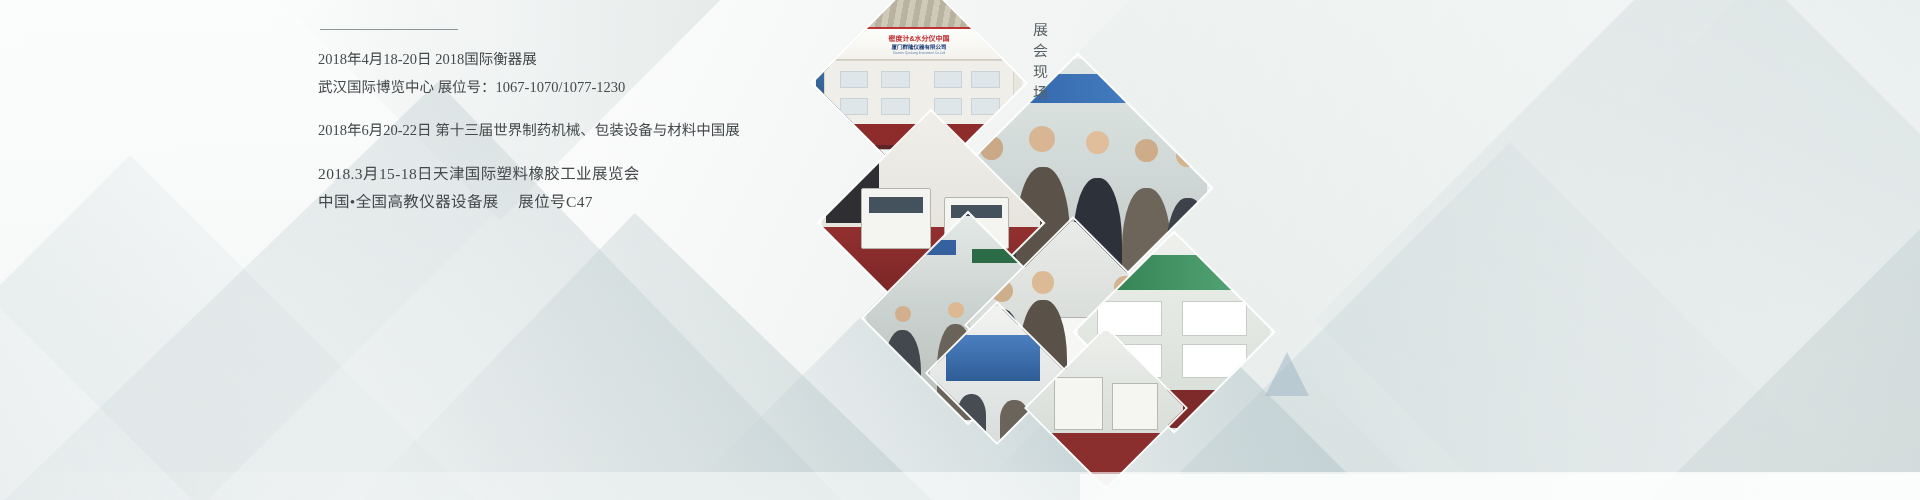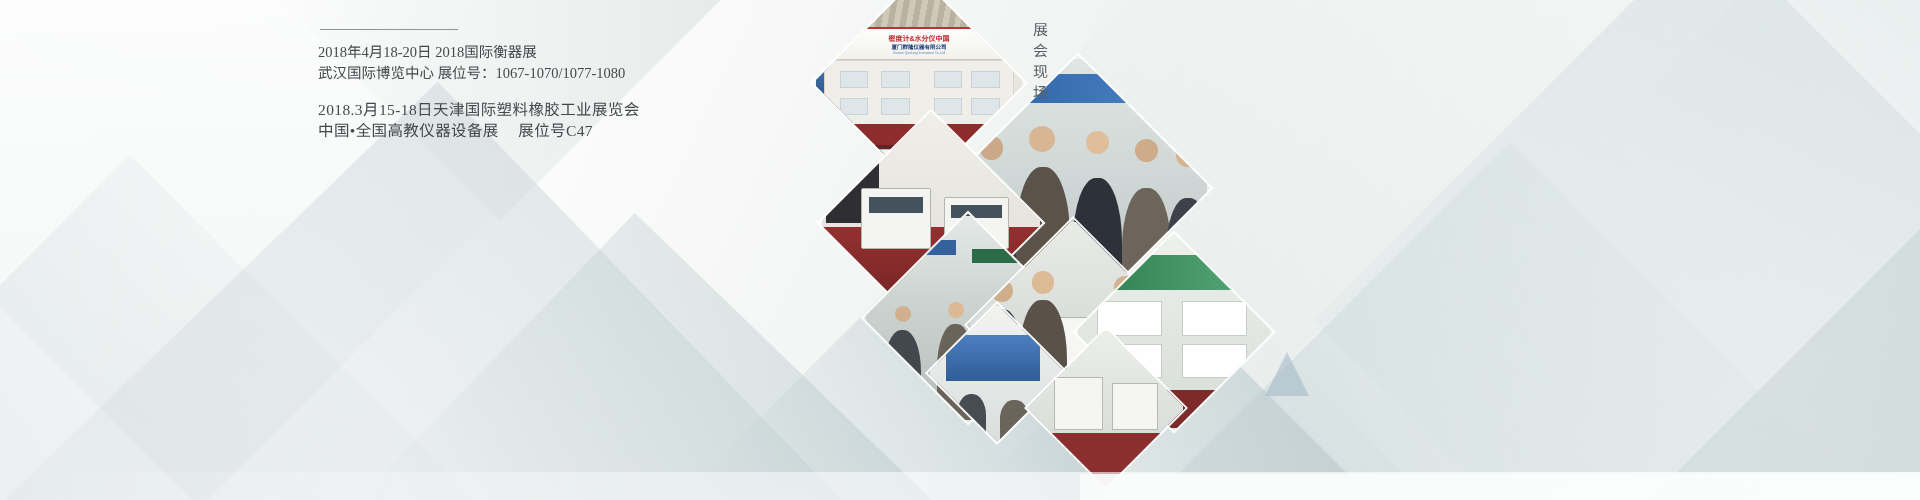--- a/index.html
+++ b/index.html
@@ -72,21 +72,21 @@
     line-height:1.3;
     white-space:nowrap;
   }
   .headline-rule {
     width:138px; height:1px; background:#8d9699;
     margin:9px 0 12px 2px;
   }
 
   .evt { margin-bottom:15px; }
   .evt-row { white-space:nowrap; line-height:21px; color:#44494b; font-size:14.5px; }
-  .evt-row .c1 { display:inline-block; min-width:110px; }
+  .evt-row .c1 { display:inline-block; min-width:110px;margin-top:7px; }
   .evt-row .c2 { display:inline-block; }
   .evt-row.single .c1 { min-width:0; }
 
   
   .evt.last .evt-row { font-size:15.5px; letter-spacing:.4px; }
 
   
   .collage { position:absolute; left:836px; top:-6px; width:380px; height:420px; }
 
   .tile {
@@ -212,29 +212,33 @@
 
     <div class="headline-rule"></div>
 
     <div class="evt">
       <div class="evt-row">
         <span class="c1">2018年4月18-20日</span>
         <span class="c2">2018国际衡器展</span>
       </div>
       <div class="evt-row">
         <span class="c1">武汉国际博览中心</span>
-        <span class="c2">展位号：1067-1070/1077-1080</span>
+        <span class="c2">展位号：1067-1070/1077-1230</span>
       </div>
     </div>
 
 
     <div class="evt">
     </div>
 
     <div class="evt">
+      <div class="evt-row">
+        <span class="c1">2018年6月20-22日</span>
+        <span class="c2">第十三届世界制药机械、包装设备与材料中国展</span>
+      </div>
     </div>
 
 
     <div class="evt last">
       <div class="evt-row single">
         <span class="c1">2018.3月15-18日天津国际塑料橡胶工业展览会</span>
       </div>
       <div class="evt-row">
         <span class="c1" style="min-width:196px">中国•全国高教仪器设备展</span>
         <span class="c2">展位号C47</span>

